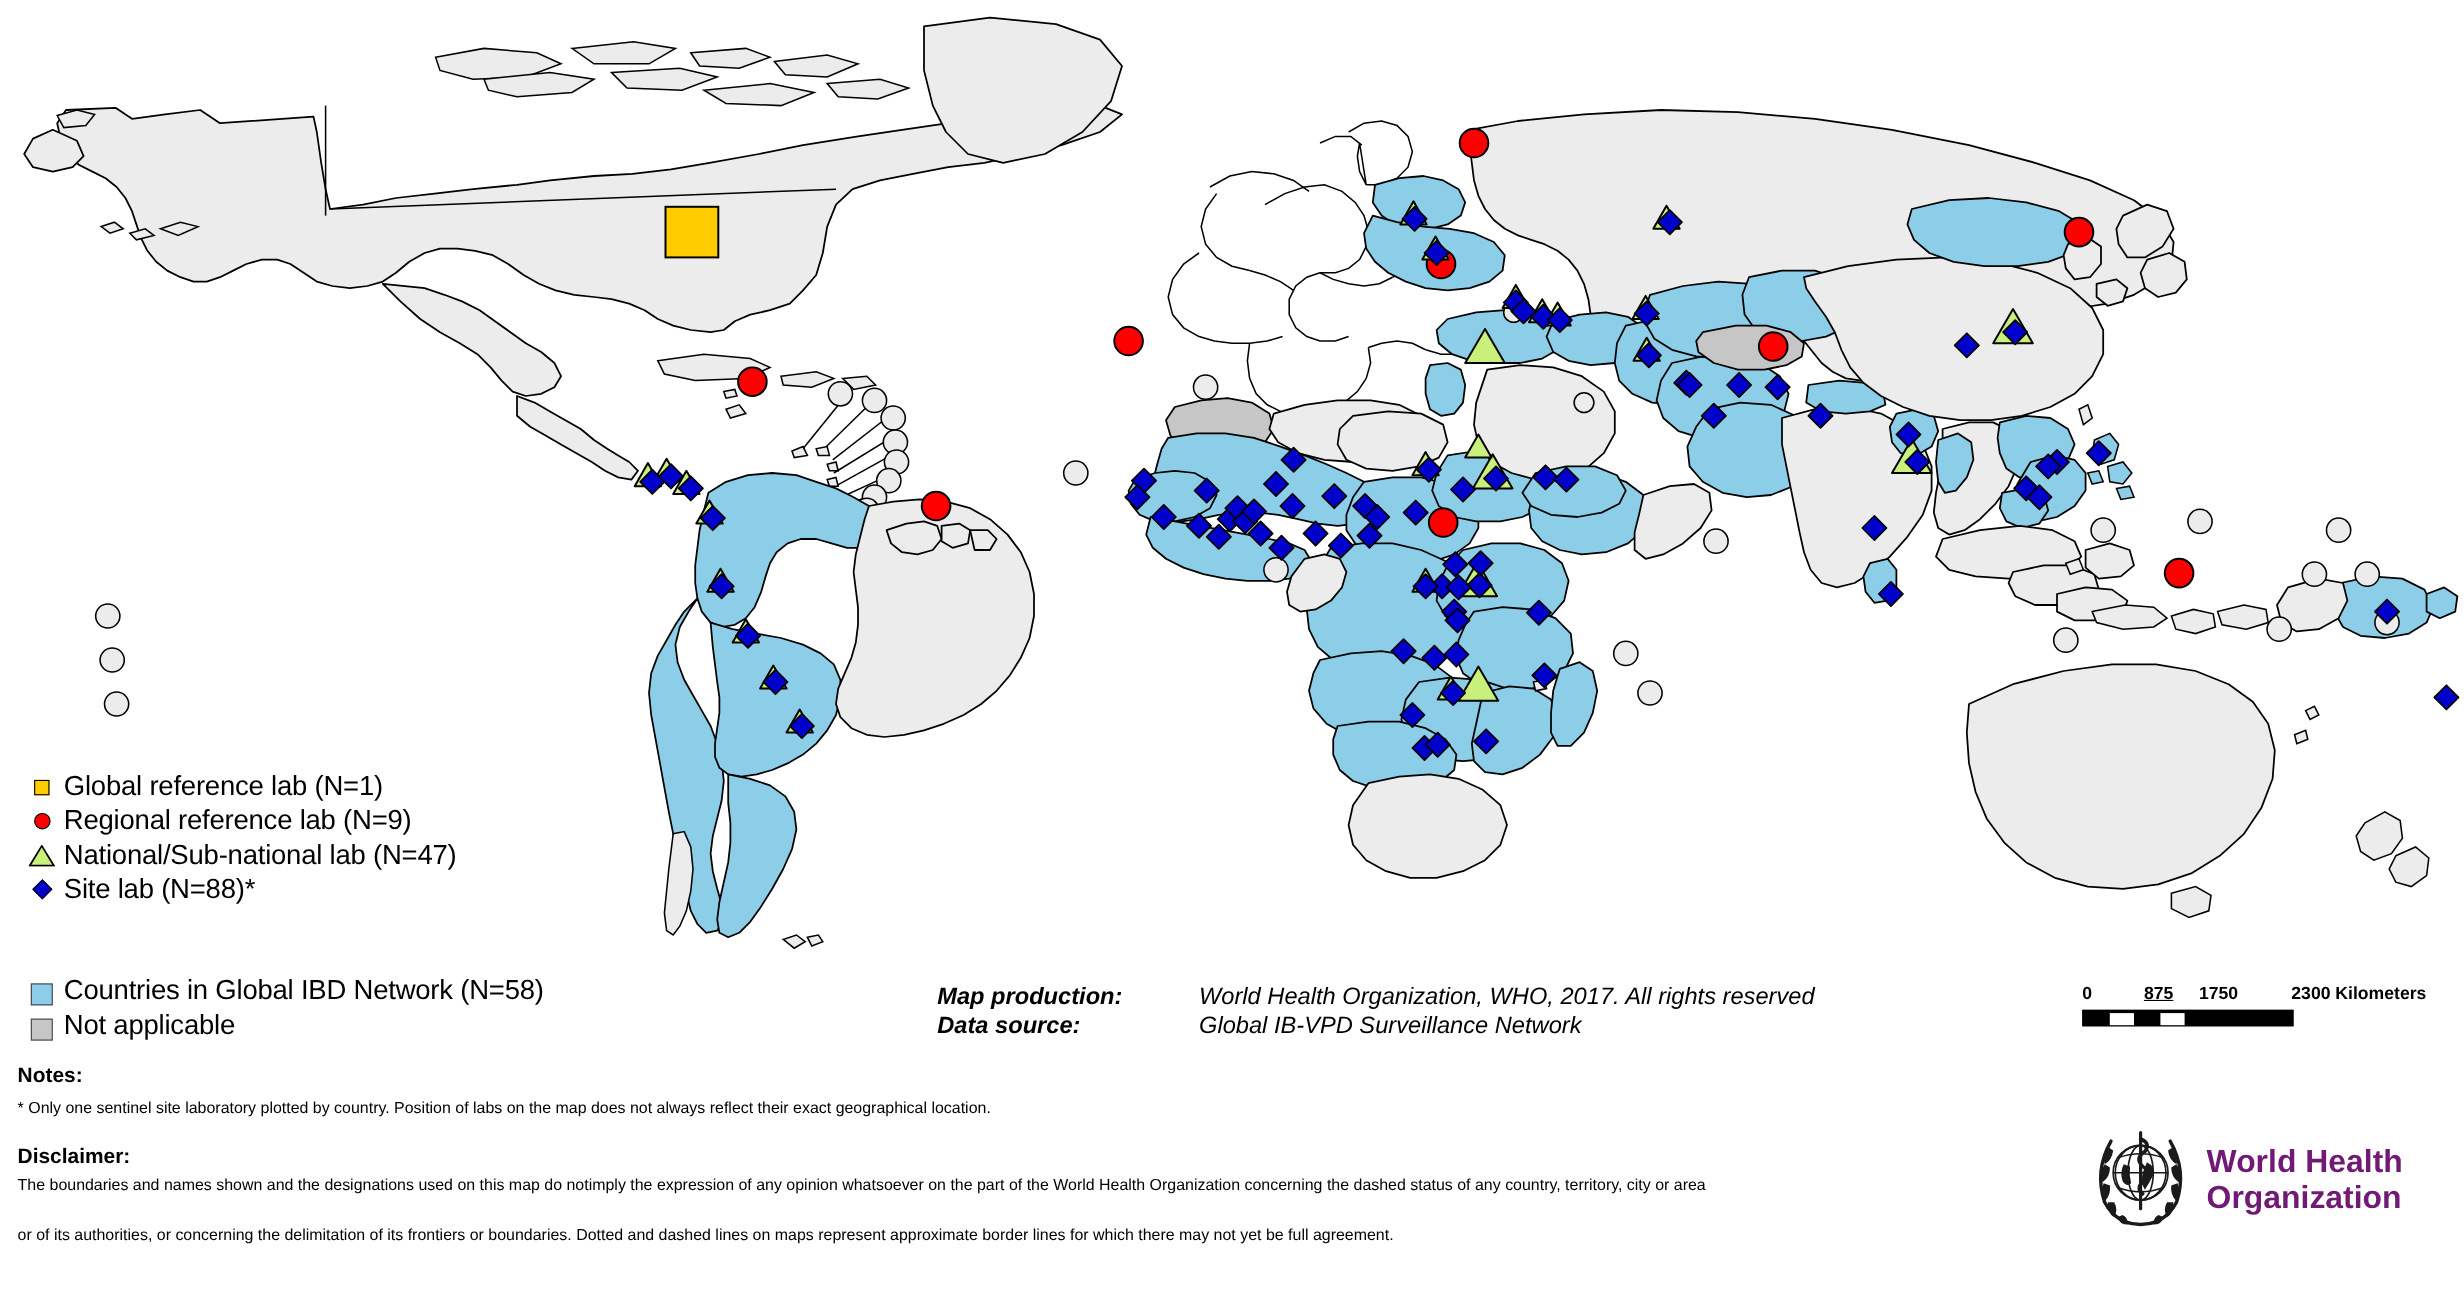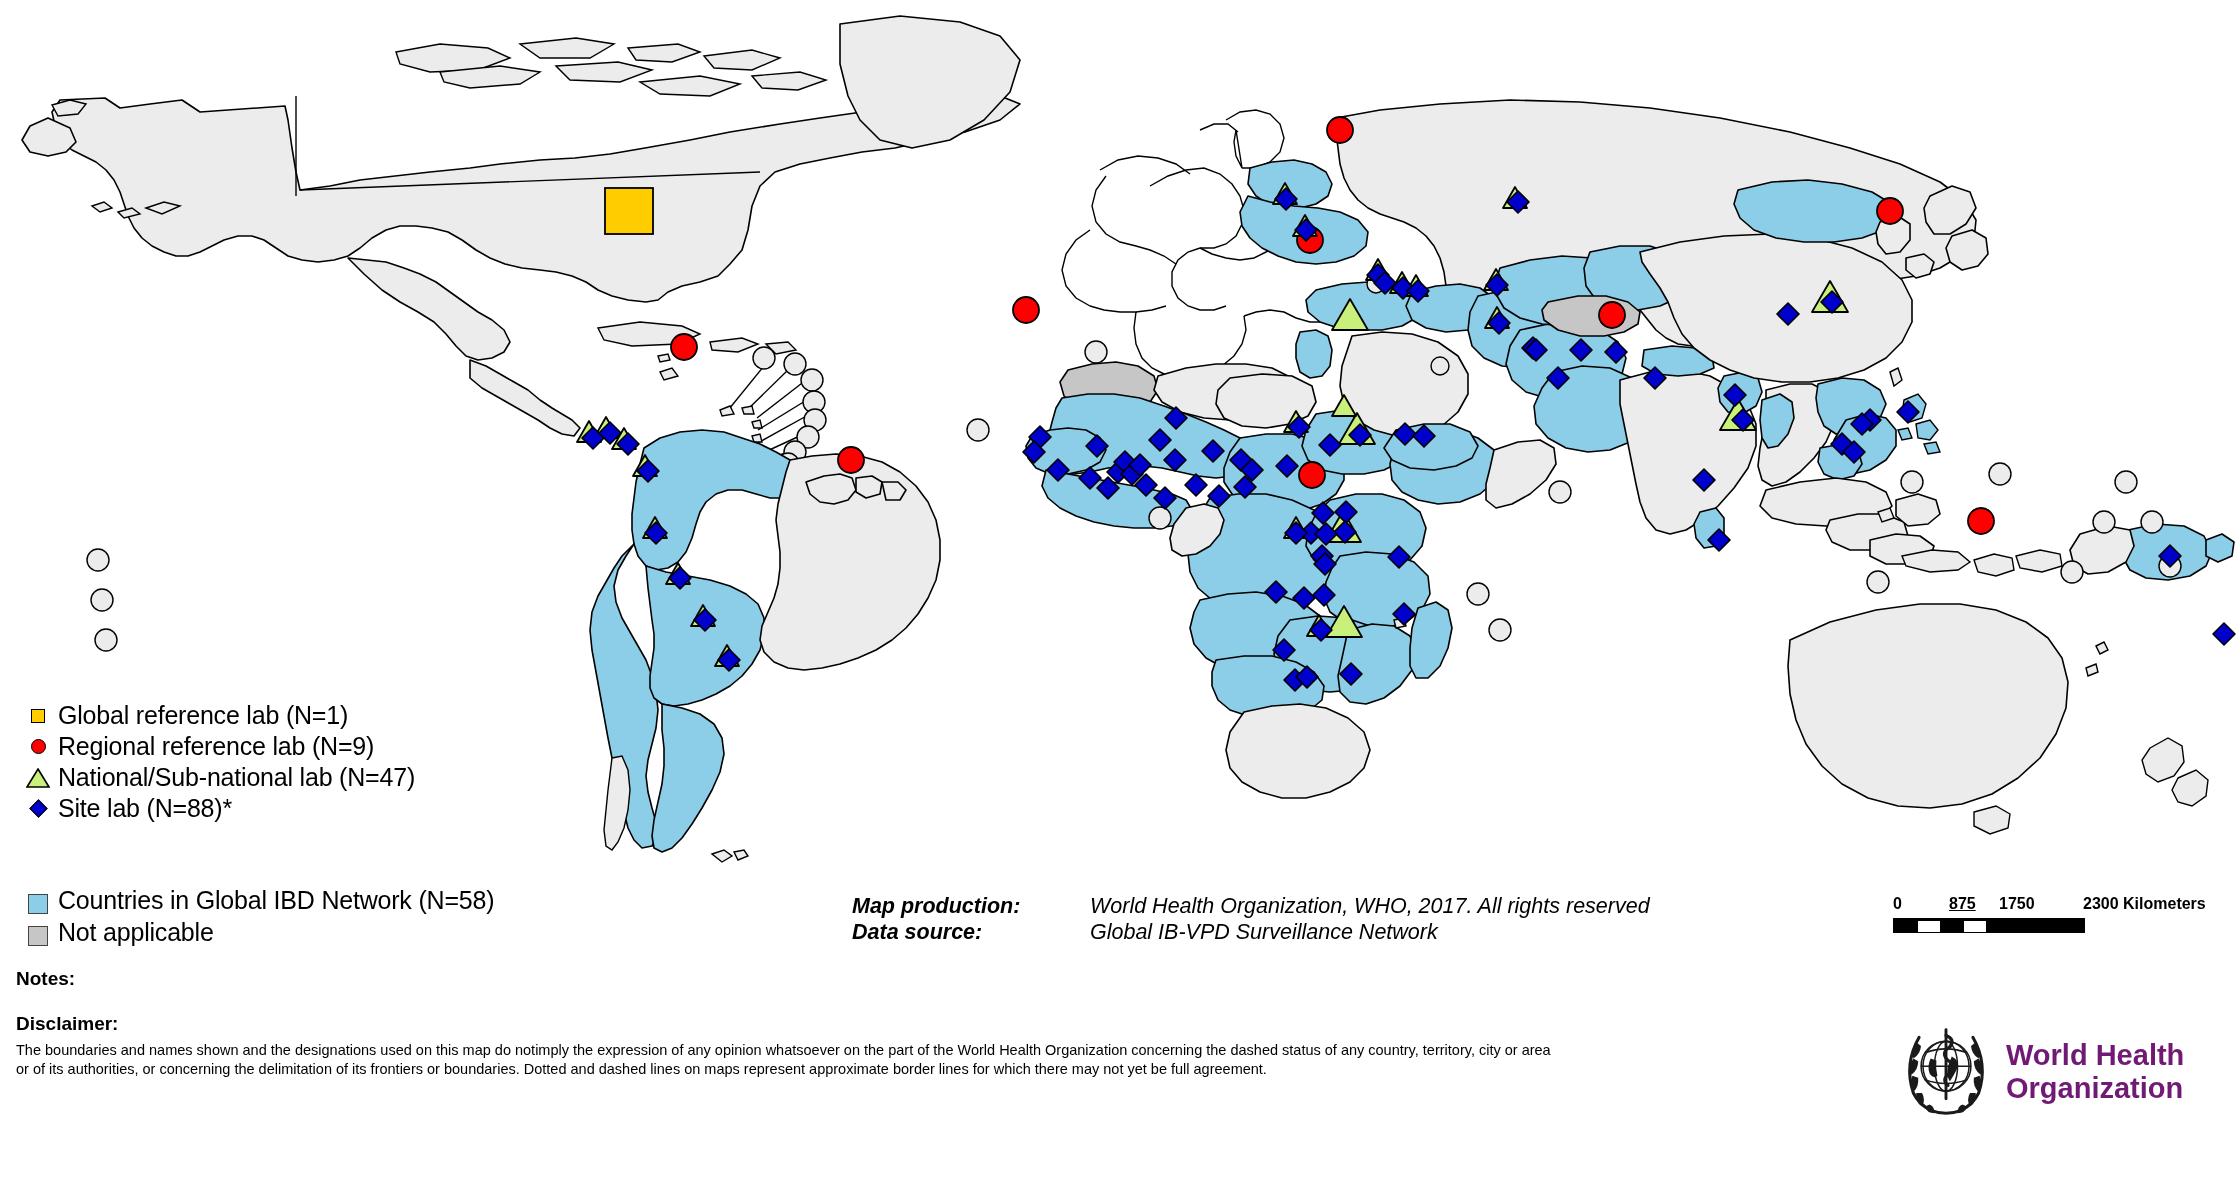--- a/index.html
+++ b/index.html
@@ -168,20 +168,21 @@
     width: 1800px;
   }
   .blk-head {
     font-weight: bold;
     font-size: 19px;
     line-height: 22px;
   }
   .blk-body {
     font-size: 14.5px;
     line-height: 19px;
+    margin-top: 26px;
   }
   #notes-line { margin-top: 9px; }
   #disclaimer-head { margin-top: 23px; }
   #disclaimer-body { margin-top: 6px; }
 
   
   #who-logo {
     position: absolute;
     left: 1898px;
     top: 1022px;
@@ -825,20 +826,21 @@
     <span id="sl-3500">2300 Kilometers</span>
   </div>
   <div id="scale-bar-graphic">
     <div class="scale-gap" id="sg-1"></div>
     <div class="scale-gap" id="sg-2"></div>
   </div>
 </div>
 
 <div id="notes-block">
   <div class="blk-head">Notes:</div>
+  <div class="blk-body" id="notes-line">* Only one sentinel site laboratory plotted by country. Position of labs on the map does not always reflect their exact geographical location.</div>
   <div class="blk-head" id="disclaimer-head">Disclaimer:</div>
   <div class="blk-body" id="disclaimer-body">The boundaries and names shown and the designations used on this map do notimply the expression of any opinion whatsoever on the part of the World Health Organization concerning the dashed status of any country, territory, city or area</div>
   <div class="blk-body">or of its authorities, or concerning the delimitation of its frontiers or boundaries. Dotted and dashed lines on maps represent approximate border lines for which there may not yet be full agreement.</div>
 </div>
 
 <div id="who-logo">
   <div id="who-emblem">
     <svg width="96" height="96" viewBox="0 0 100 100">
       <g fill="none" stroke="#1a1a1a" stroke-width="1.6">
         <circle cx="50" cy="46" r="26"></circle>

